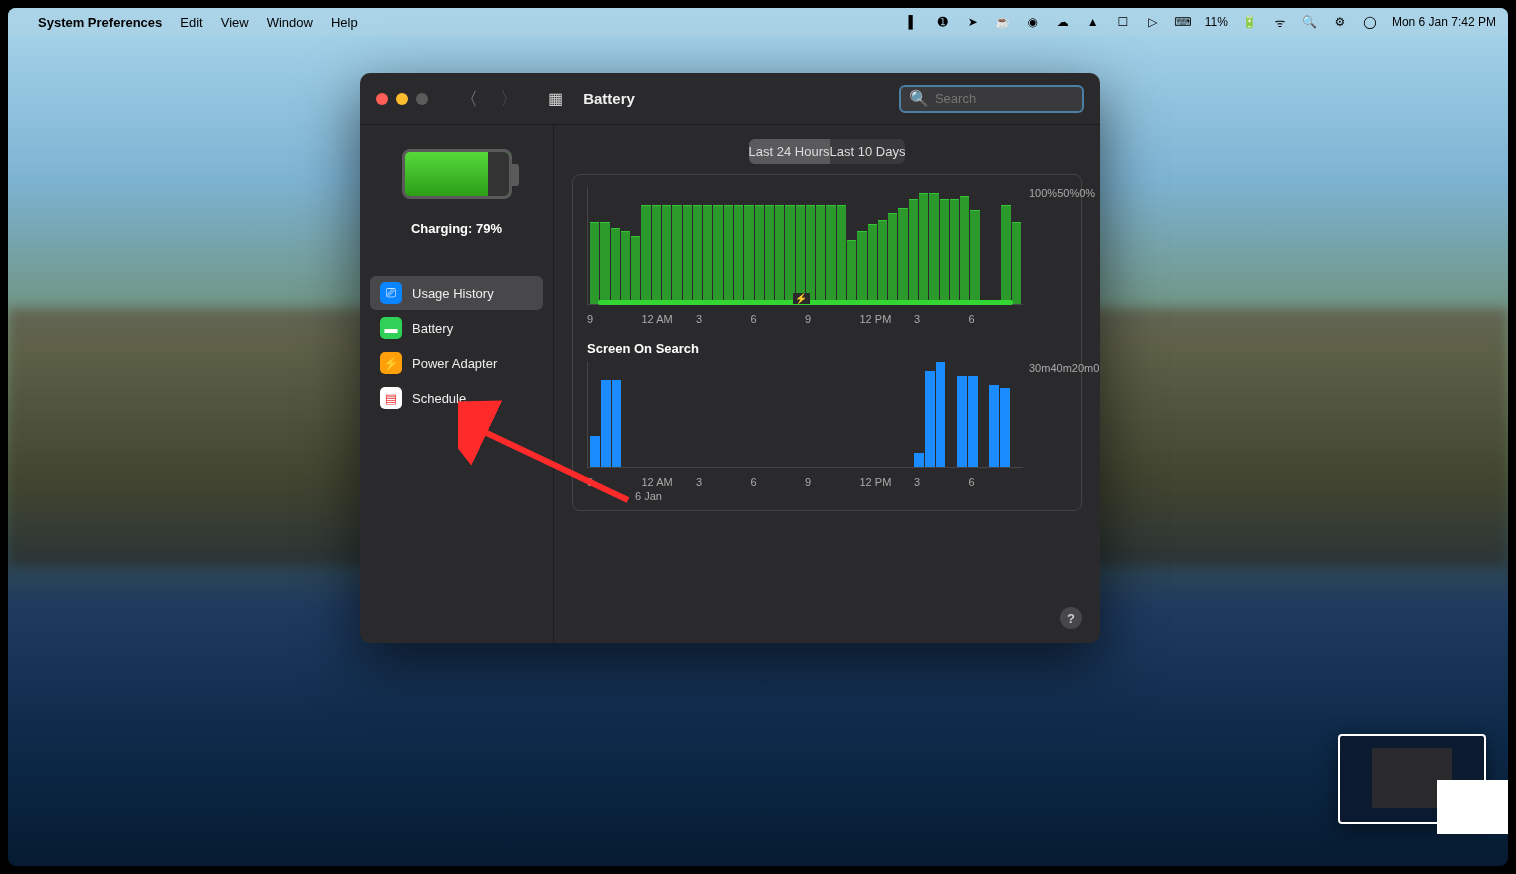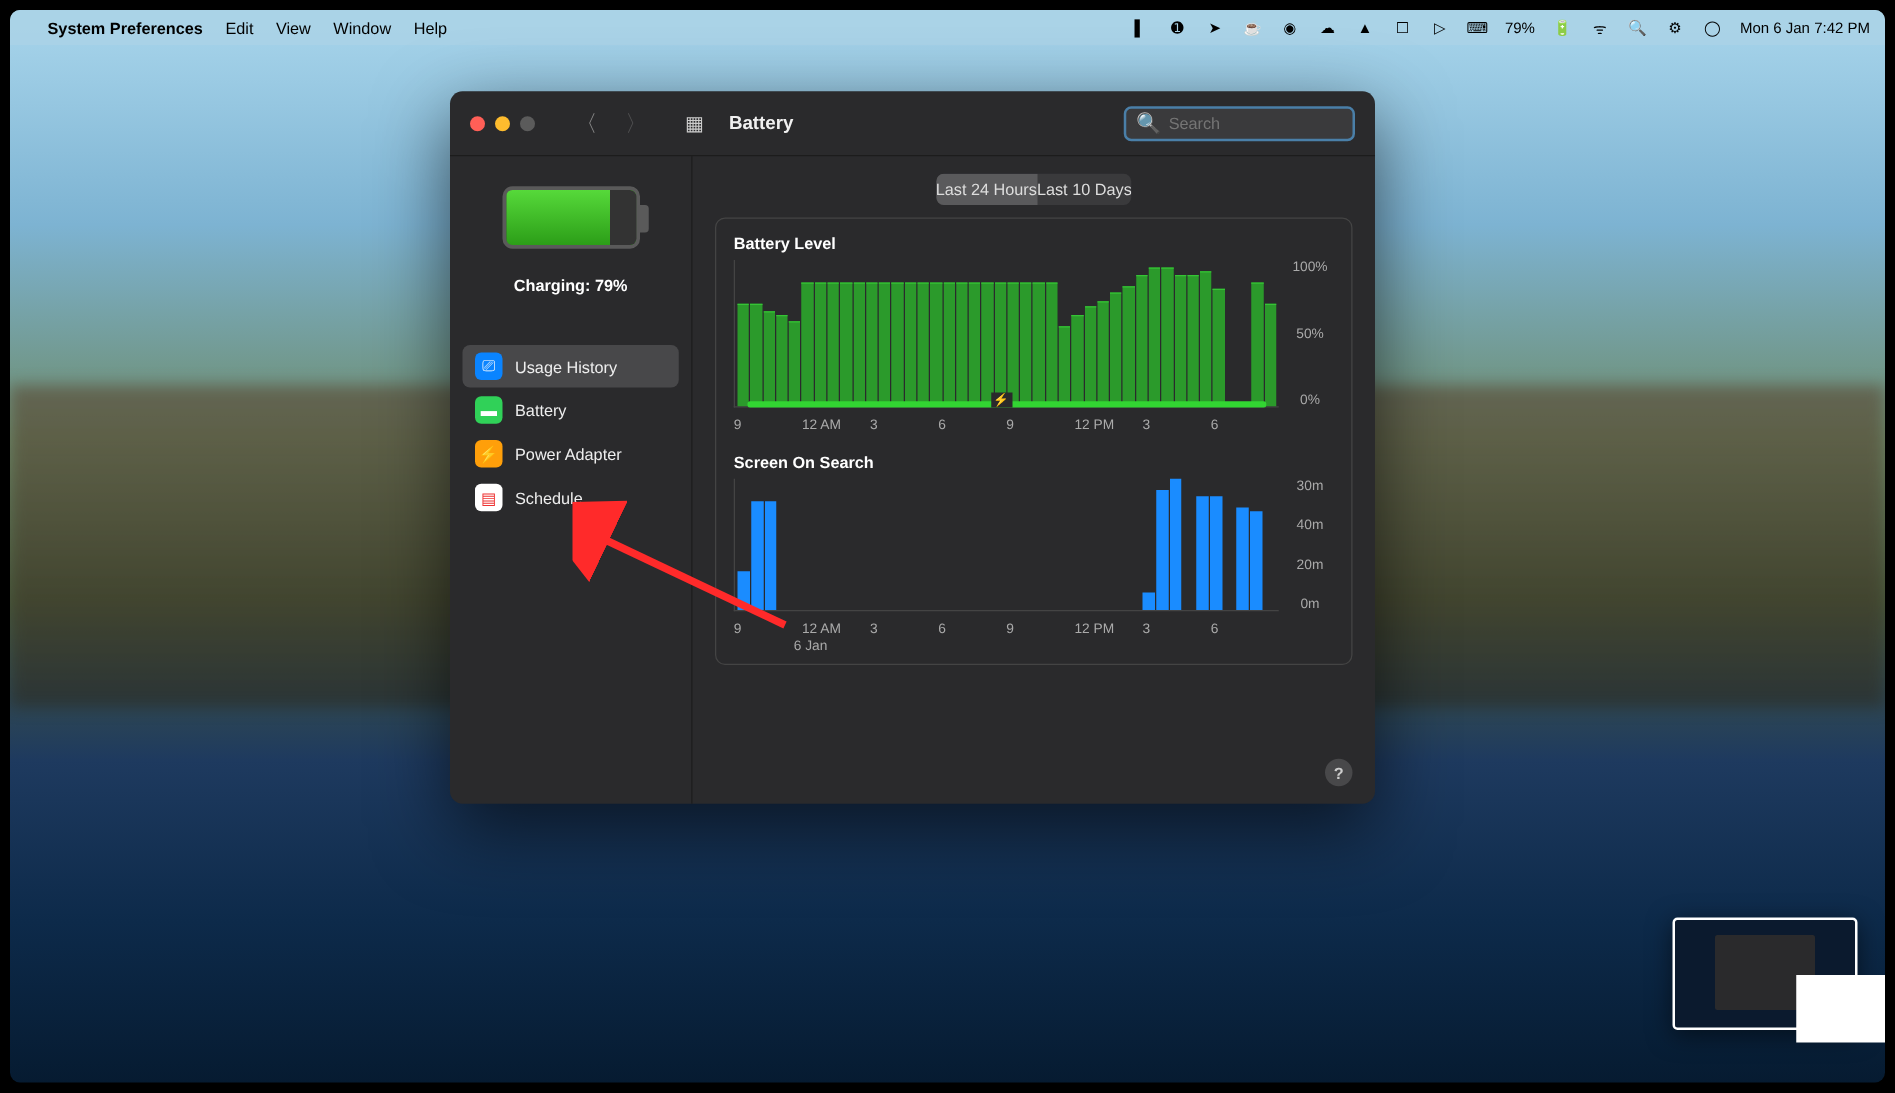--- a/index.html
+++ b/index.html
@@ -134,21 +134,21 @@
 .chart {
   position:relative; height:118px; margin-bottom:8px;
   display:flex;
 }
 .chart.screen { height:106px;}
 .plot-area {
   flex:1; position:relative; border:1px solid #444; border-top:none; border-right:none;
 }
 .ylabels {
   width:44px; font-size:11px; color:#aaa;
-  display:flex; flex-direction:column; justify-content:space-between;
+  display:flex; justify-content:space-between;
   padding-left:6px;
   text-align:center;
 }
 .xlabels {
   display:flex; font-size:11px; color:#aaa;
   padding-right:44px;
 }
 .xlabels span { flex:1; text-align:left;}
 .bars { position:absolute; inset:0; display:flex; align-items:flex-end; gap:1px; padding:0 2px;}
 .bar { flex:1; }
@@ -210,21 +210,21 @@
       <span class="icon">▌</span>
       <span class="icon">➊</span>
       <span class="icon">➤</span>
       <span class="icon">☕</span>
       <span class="icon">◉</span>
       <span class="icon">☁</span>
       <span class="icon">▲</span>
       <span class="icon">☐</span>
       <span class="icon">▷</span>
       <span class="icon">⌨</span>
-      <span>79%</span>
+      <span>11%</span>
       <span class="icon">🔋</span>
       <span class="icon">ᯤ</span>
       <span class="icon">🔍</span>
       <span class="icon">⚙</span>
       <span class="icon">◯</span>
       <span>Mon 6 Jan  7:42 PM</span>
     </div>
   </div>
 
 
@@ -274,21 +274,20 @@
       <div class="main">
         <div class="seg">
           <div class="seg-inner" id="seg">
               <div class="opt active">Last 24 Hours</div>
               <div class="opt">Last 10 Days</div>
             </div>
         </div>
 
         <div class="panel">
           <div>
-            <div class="chart-title">Battery Level</div>
             <div class="chart">
               <div class="plot-area" id="plot0">
                 <div class="bars" id="bars0">
                     <div class="bar bar-green" style="height: 70%;"></div>
                     <div class="bar bar-green" style="height: 70%;"></div>
                     <div class="bar bar-green" style="height: 65%;"></div>
                     <div class="bar bar-green" style="height: 62%;"></div>
                     <div class="bar bar-green" style="height: 58%;"></div>
                     <div class="bar bar-green" style="height: 85%;"></div>
                     <div class="bar bar-green" style="height: 85%;"></div>

